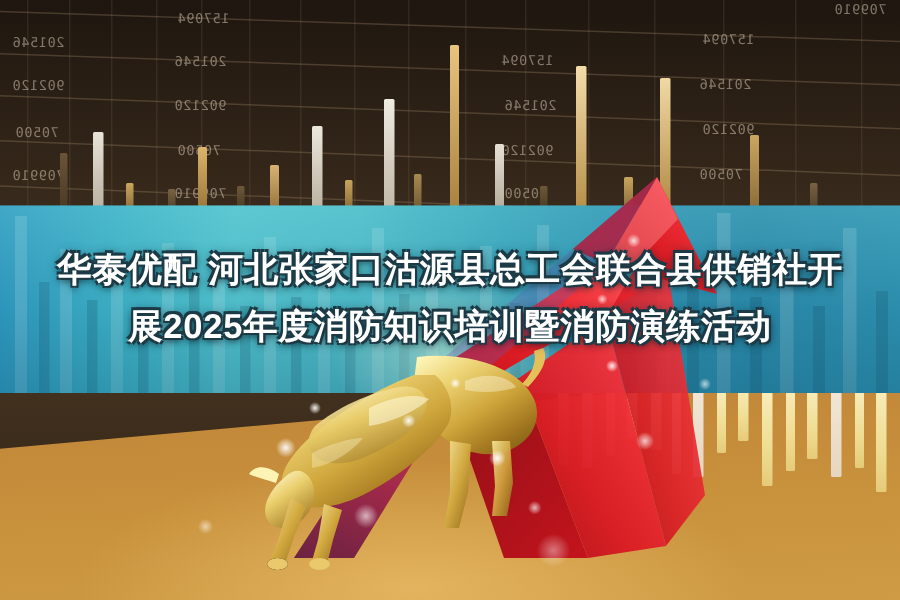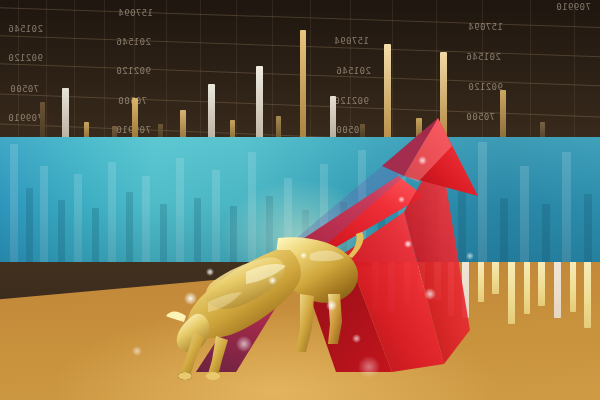--- a/index.html
+++ b/index.html
@@ -396,15 +396,17 @@
   <div class="bokeh" style="left:352px; top:334px; width:9px;  height:9px; opacity:.75;"></div>
   <div class="bokeh" style="left:404px; top:240px; width:8px;  height:8px;"></div>
   <div class="bokeh" style="left:424px; top:288px; width:12px; height:12px; opacity:.8;"></div>
   <div class="bokeh" style="left:358px; top:356px; width:22px; height:22px; opacity:.45;"></div>
   <div class="bokeh" style="left:132px; top:346px; width:10px; height:10px; opacity:.6;"></div>
   <div class="bokeh" style="left:466px; top:252px; width:8px;  height:8px; opacity:.7;"></div>
   <div class="bokeh" style="left:418px; top:156px; width:9px;  height:9px; opacity:.85;"></div>
   <div class="bokeh" style="left:398px; top:196px; width:7px;  height:7px; opacity:.8;"></div>
 
   <div class="headline">
+    <span class="ln">华泰优配 河北张家口沽源县总工会联合县供销社开</span>
+    <span class="ln">展2025年度消防知识培训暨消防演练活动</span>
   </div>
 
 </div>
 
 </body></html>

